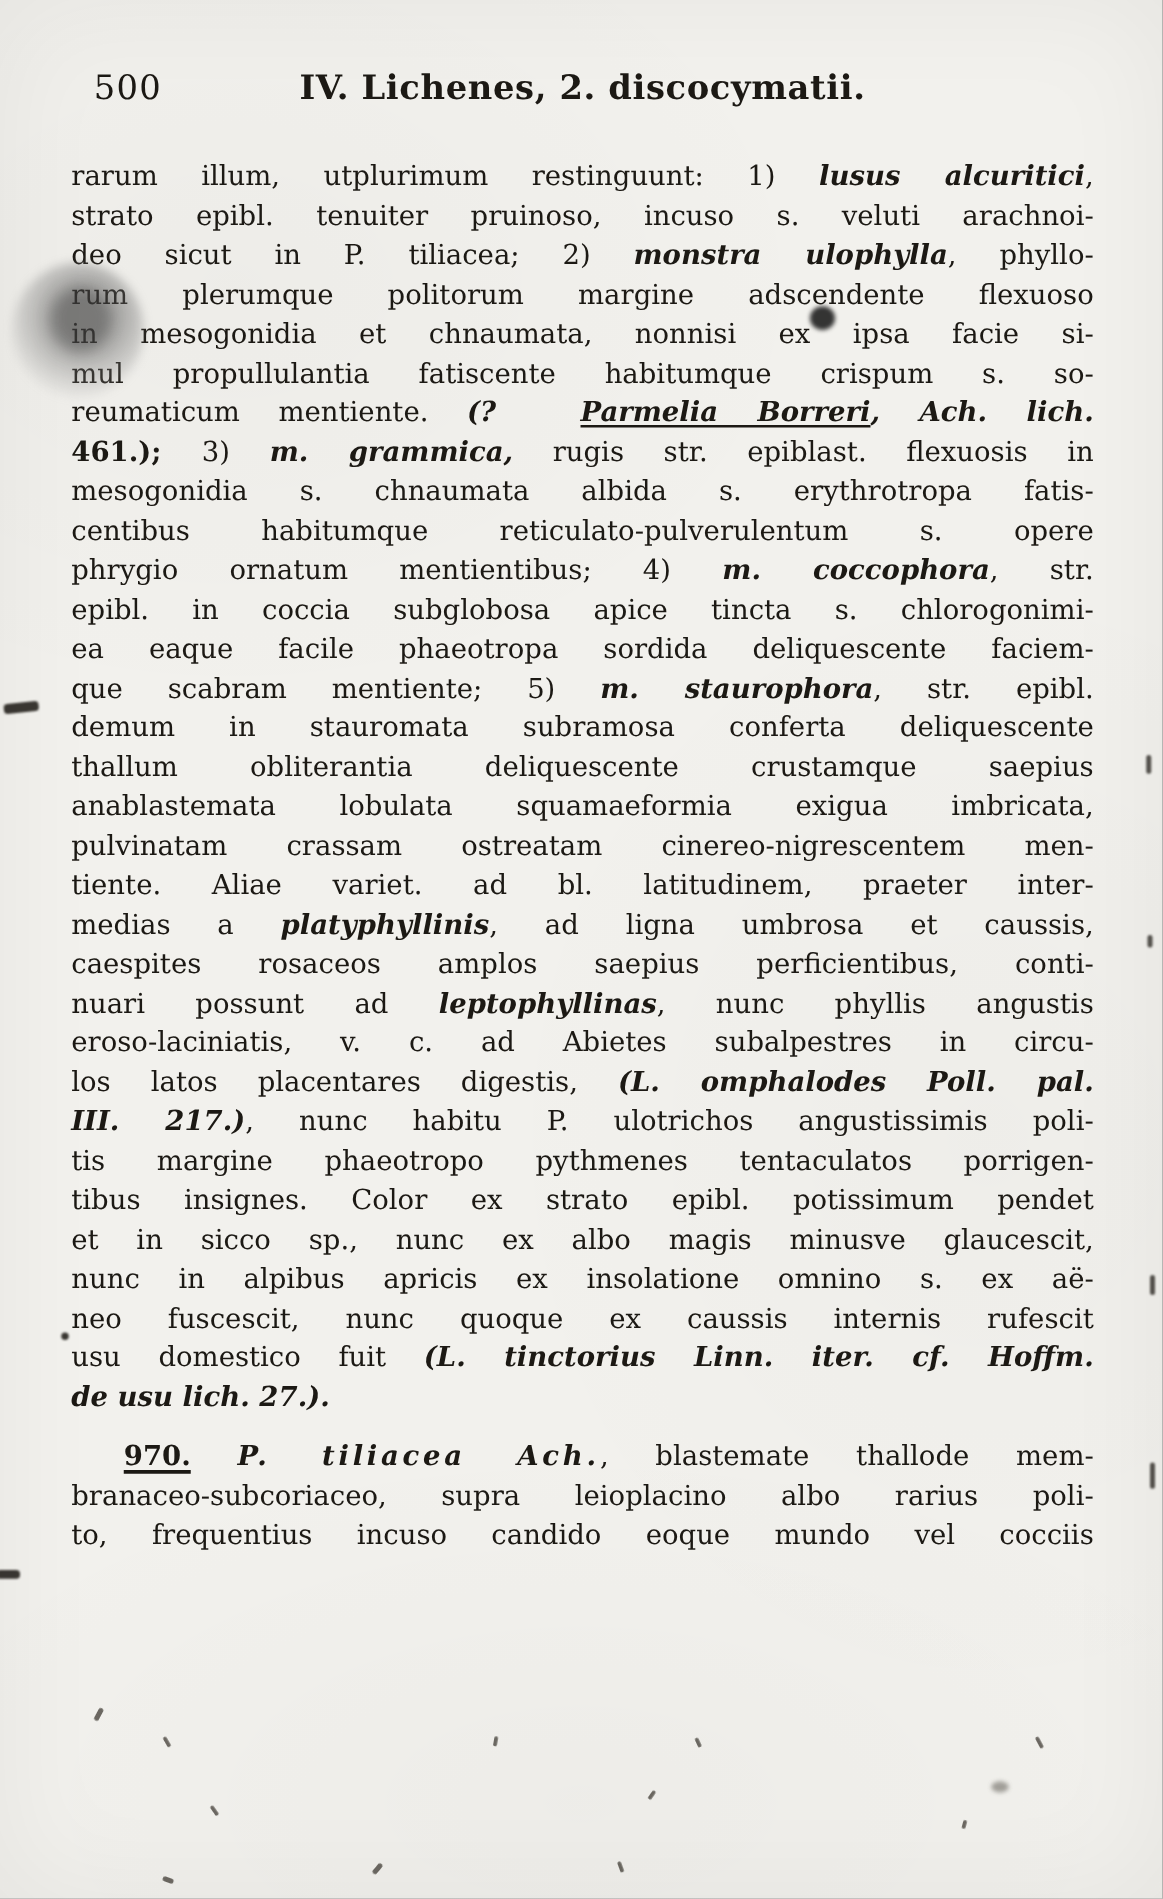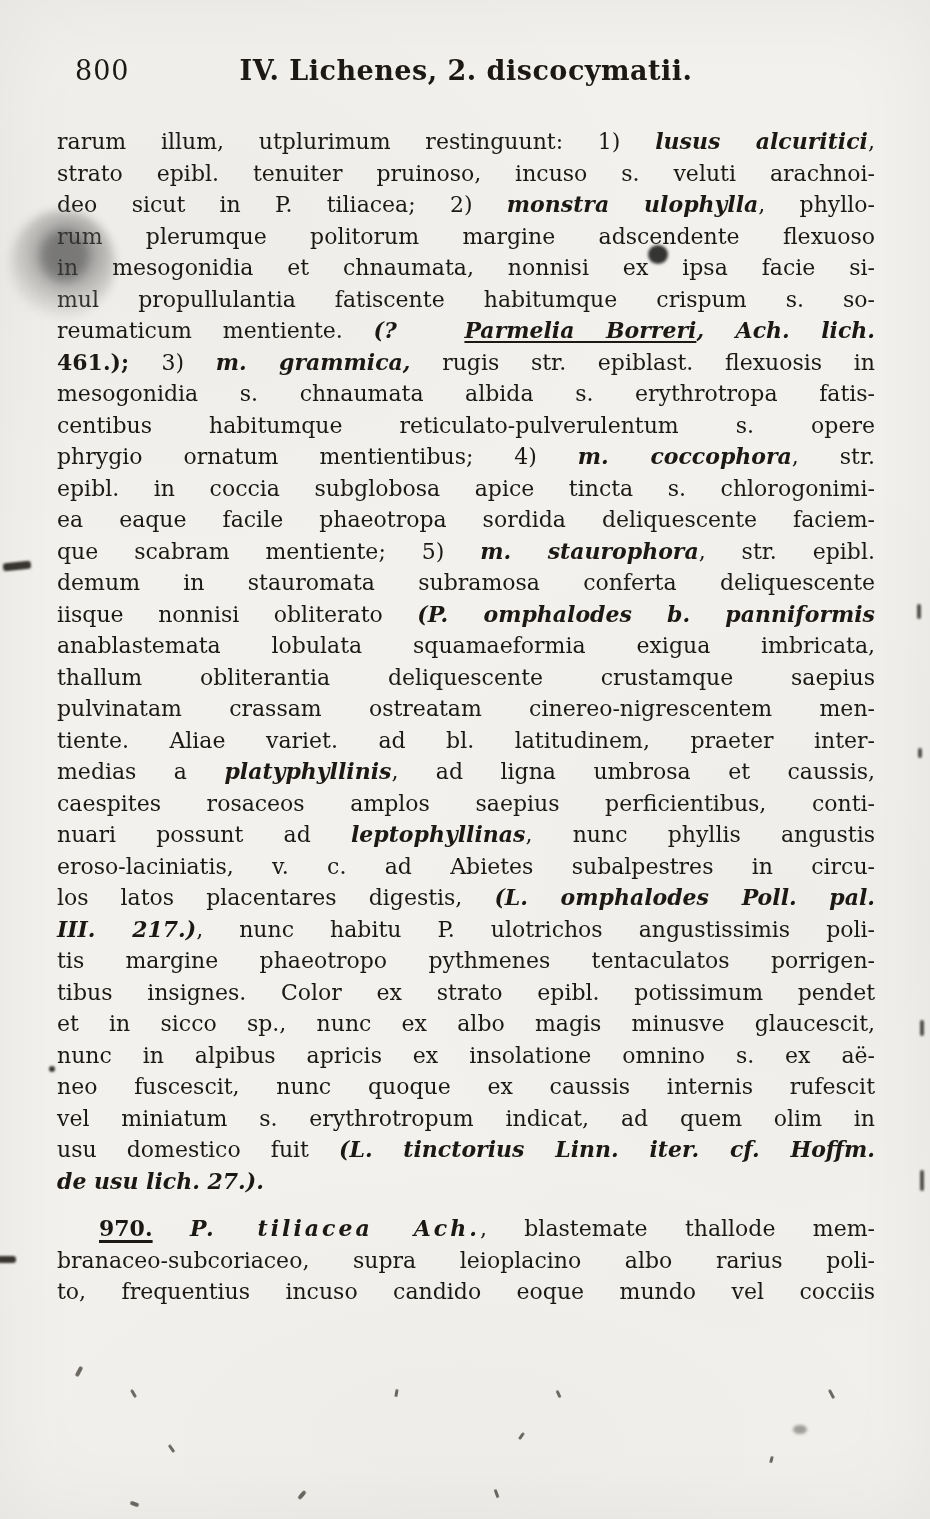--- a/index.html
+++ b/index.html
@@ -80,57 +80,55 @@
   .sp9{left:300px;top:1490px;width:4px;height:10px;transform:rotate(40deg);}
   .sp10{left:130px;top:1502px;width:9px;height:4px;transform:rotate(20deg);}
   .sp11{left:495px;top:1489px;width:3px;height:9px;transform:rotate(-20deg);}
   .sp12{left:770px;top:1456px;width:3px;height:7px;transform:rotate(15deg);}
 </style>
 </head>
 <body>
 
 <div class="page">
 
-  <div class="hdr-num">800</div>
+  <div class="hdr-num">500</div>
   <div class="hdr-title">IV. Lichenes, 2. discocymatii.</div>
 
   <div class="text-col">
       <div class="para">
         <div class="line"><span class="s-n">rarum illum, utplurimum restinguunt: 1) </span><span class="s-bi">lusus alcuritici</span><span class="s-n">,</span></div>
         <div class="line"><span class="s-n">strato epibl. tenuiter pruinoso, incuso s. veluti arachnoi-</span></div>
         <div class="line"><span class="s-n">deo sicut in P. tiliacea; 2) </span><span class="s-bi">monstra ulophylla</span><span class="s-n">, phyllo-</span></div>
         <div class="line"><span class="s-n">rum plerumque politorum margine adscendente flexuoso</span></div>
         <div class="line"><span class="s-n">in mesogonidia et chnaumata, nonnisi ex ipsa facie si-</span></div>
         <div class="line"><span class="s-n">mul propullulantia fatiscente habitumque crispum s. so-</span></div>
         <div class="line"><span class="s-n">reumaticum mentiente. </span><span class="s-bi">(? </span><span class="s-biu">Parmelia Borreri</span><span class="s-bi">, Ach. lich.</span></div>
         <div class="line"><span class="s-b">461.); </span><span class="s-n">3) </span><span class="s-bi">m. grammica,</span><span class="s-n"> rugis str. epiblast. flexuosis in</span></div>
         <div class="line"><span class="s-n">mesogonidia s. chnaumata albida s. erythrotropa fatis-</span></div>
         <div class="line"><span class="s-n">centibus habitumque reticulato-pulverulentum s. opere</span></div>
         <div class="line"><span class="s-n">phrygio ornatum mentientibus; 4) </span><span class="s-bi">m. coccophora</span><span class="s-n">, str.</span></div>
         <div class="line"><span class="s-n">epibl. in coccia subglobosa apice tincta s. chlorogonimi-</span></div>
         <div class="line"><span class="s-n">ea eaque facile phaeotropa sordida deliquescente faciem-</span></div>
         <div class="line"><span class="s-n">que scabram mentiente; 5) </span><span class="s-bi">m. staurophora</span><span class="s-n">, str. epibl.</span></div>
         <div class="line"><span class="s-n">demum in stauromata subramosa conferta deliquescente</span></div>
-        <div class="line"><span class="s-n">iisque nonnisi obliterato </span><span class="s-bi">(P. omphalodes b. panniformis</span></div>
+        <div class="line"><span class="s-n">thallum obliterantia deliquescente crustamque saepius</span></div>
         <div class="line"><span class="s-n">anablastemata lobulata squamaeformia exigua imbricata,</span></div>
-        <div class="line"><span class="s-n">thallum obliterantia deliquescente crustamque saepius</span></div>
         <div class="line"><span class="s-n">pulvinatam crassam ostreatam cinereo-nigrescentem men-</span></div>
         <div class="line"><span class="s-n">tiente. Aliae variet. ad bl. latitudinem, praeter inter-</span></div>
         <div class="line"><span class="s-n">medias a </span><span class="s-bi">platyphyllinis</span><span class="s-n">, ad ligna umbrosa et caussis,</span></div>
         <div class="line"><span class="s-n">caespites rosaceos amplos saepius perficientibus, conti-</span></div>
         <div class="line"><span class="s-n">nuari possunt ad </span><span class="s-bi">leptophyllinas</span><span class="s-n">, nunc phyllis angustis</span></div>
         <div class="line"><span class="s-n">eroso-laciniatis, v. c. ad Abietes subalpestres in circu-</span></div>
         <div class="line"><span class="s-n">los latos placentares digestis, </span><span class="s-bi">(L. omphalodes Poll. pal.</span></div>
         <div class="line"><span class="s-bi">III. 217.)</span><span class="s-n">, nunc habitu P. ulotrichos angustissimis poli-</span></div>
         <div class="line"><span class="s-n">tis margine phaeotropo pythmenes tentaculatos porrigen-</span></div>
         <div class="line"><span class="s-n">tibus insignes. Color ex strato epibl. potissimum pendet</span></div>
         <div class="line"><span class="s-n">et in sicco sp., nunc ex albo magis minusve glaucescit,</span></div>
         <div class="line"><span class="s-n">nunc in alpibus apricis ex insolatione omnino s. ex aë-</span></div>
         <div class="line"><span class="s-n">neo fuscescit, nunc quoque ex caussis internis rufescit</span></div>
-        <div class="line"><span class="s-n">vel miniatum s. erythrotropum indicat, ad quem olim in</span></div>
         <div class="line"><span class="s-n">usu domestico fuit </span><span class="s-bi">(L. tinctorius Linn. iter. cf. Hoffm.</span></div>
         <div class="line last"><span class="s-bi">de usu lich. 27.).</span></div>
       </div>
       <div class="para">
         <div class="line indent"><span class="s-bu">970.</span><span class="s-n"> </span><span class="s-bis">P. tiliacea Ach.</span><span class="s-n">, blastemate thallode mem-</span></div>
         <div class="line"><span class="s-n">branaceo-subcoriaceo, supra leioplacino albo rarius poli-</span></div>
         <div class="line"><span class="s-n">to, frequentius incuso candido eoque mundo vel cocciis</span></div>
       </div>
     </div>
 

